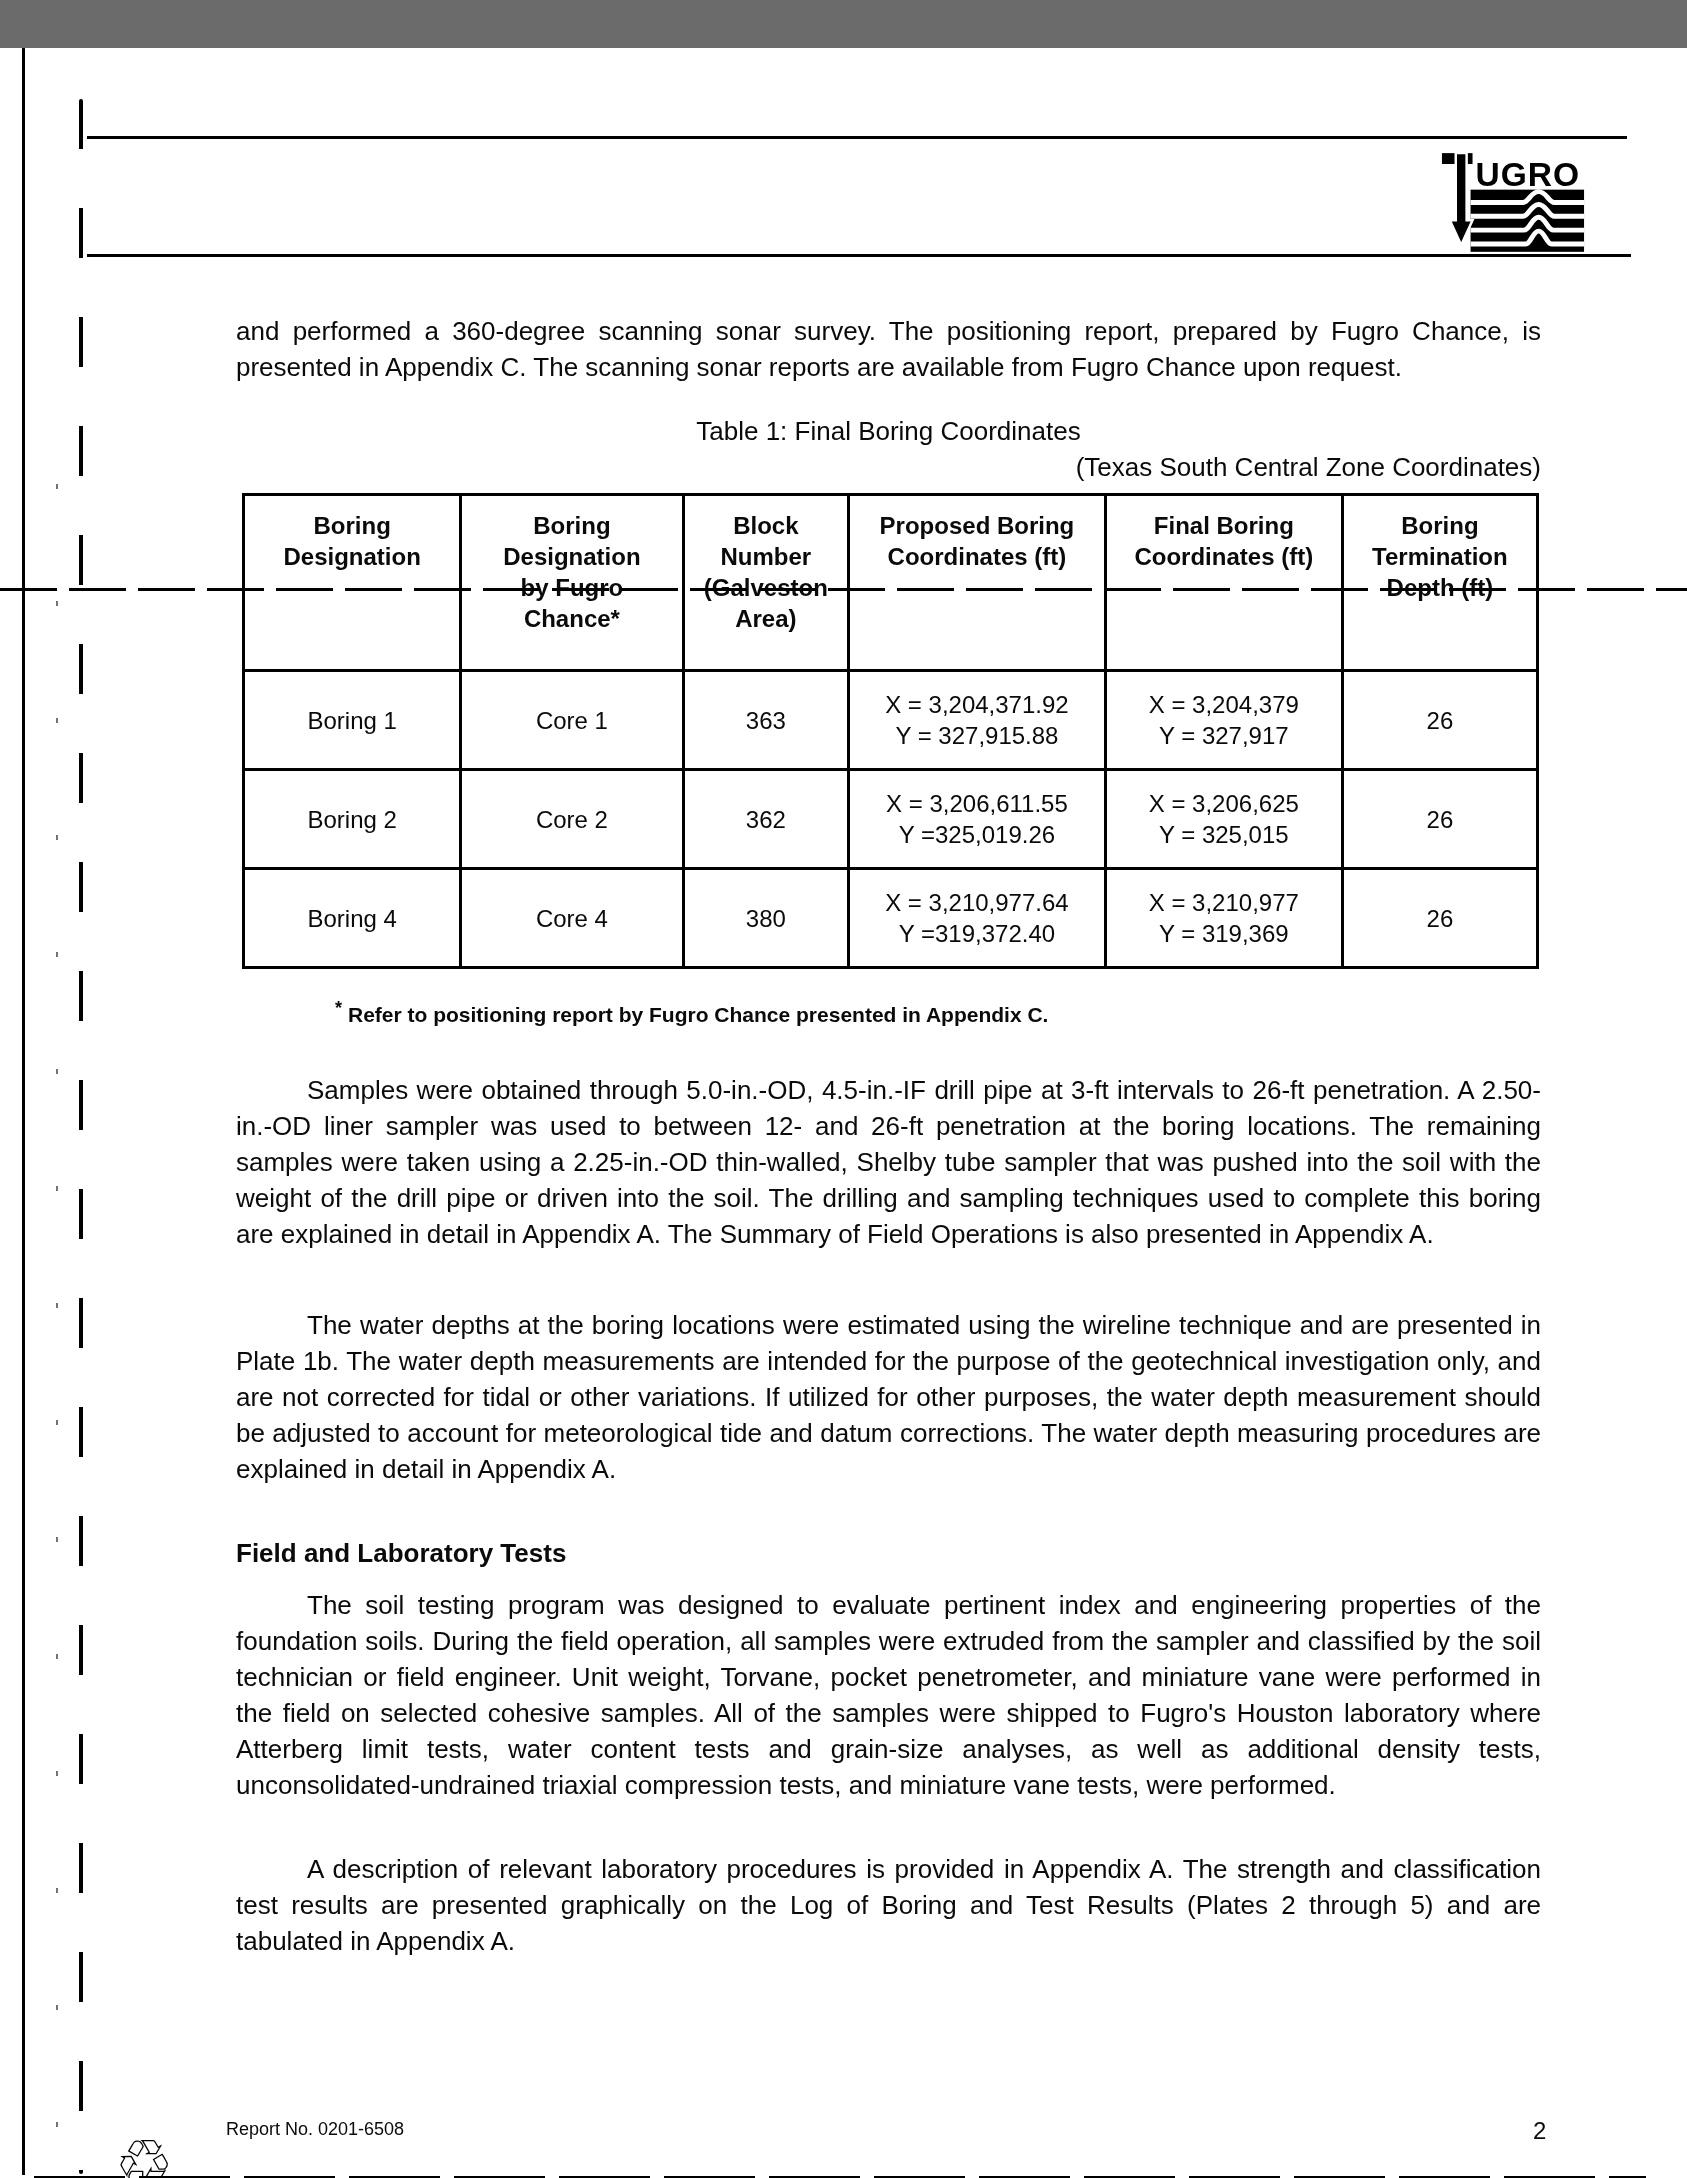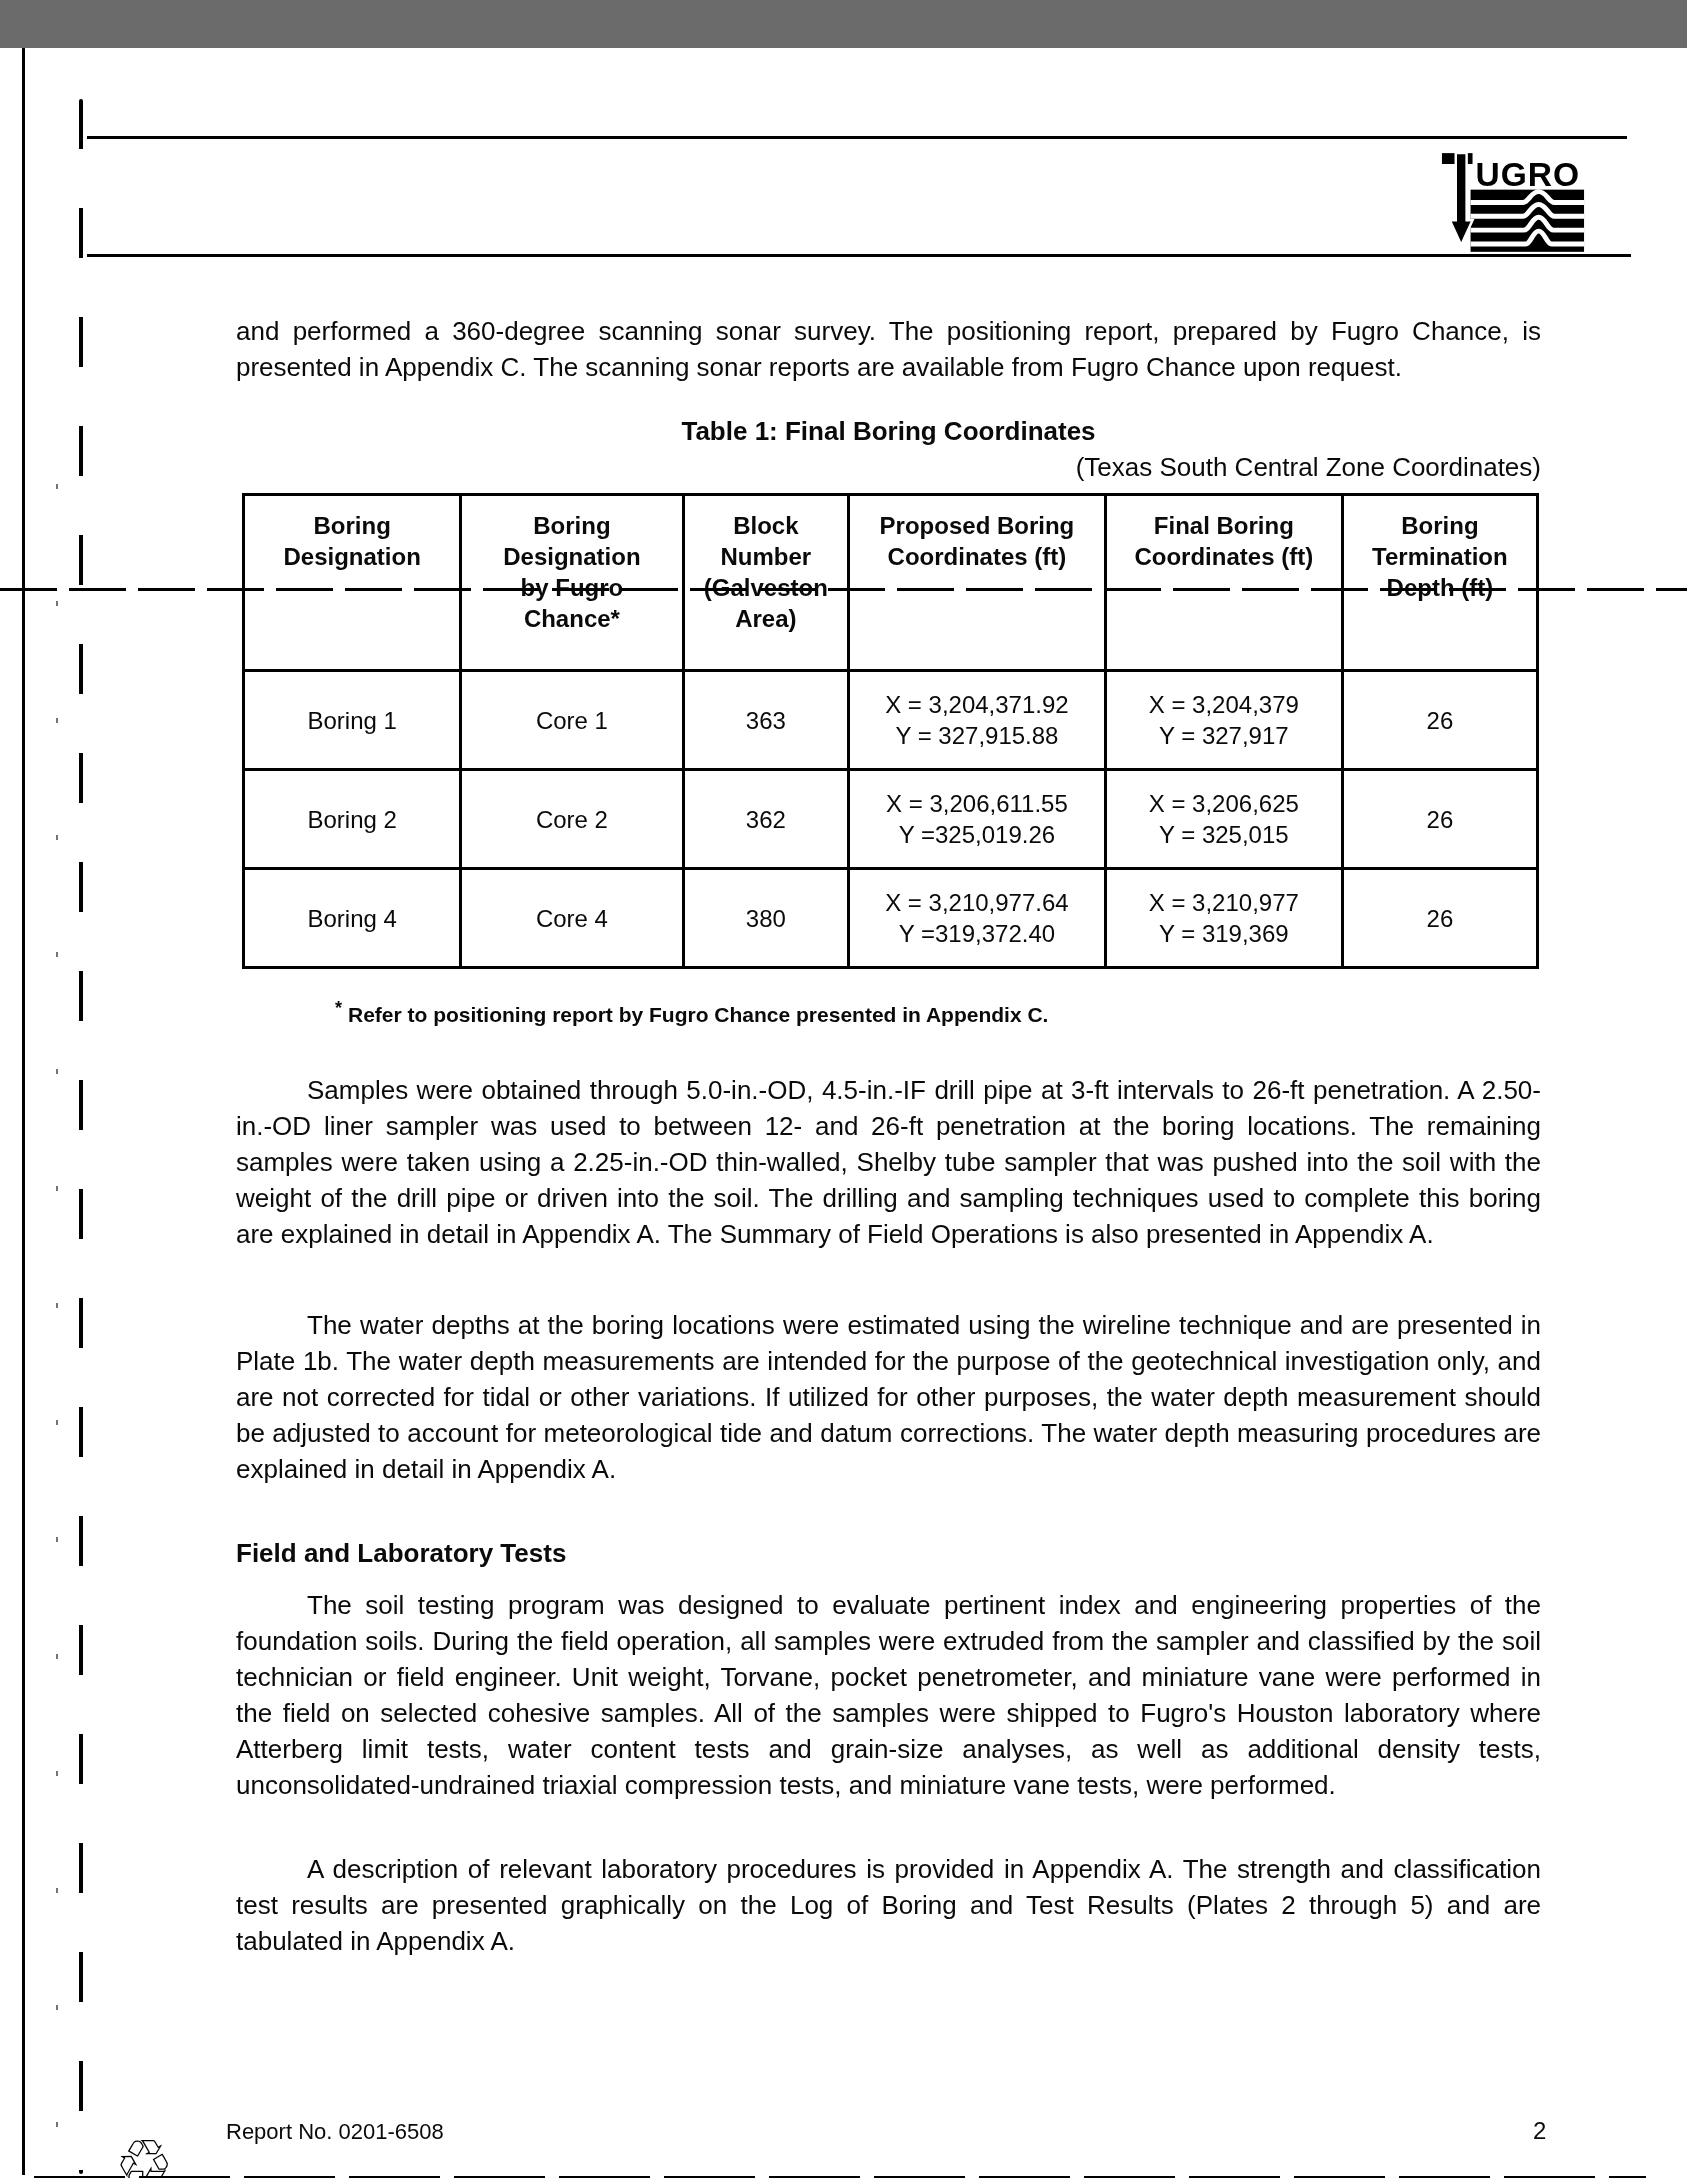--- a/index.html
+++ b/index.html
@@ -32,21 +32,21 @@
   .footer-dash{
     position:absolute;left:34px;top:2128px;width:1612px;height:3px;
     background:repeating-linear-gradient(90deg,#000 0 91px,transparent 91px 105px);
   }
   
   .logo{position:absolute;left:1438px;top:97px;width:150px;height:111px;}
   
   .content{position:absolute;left:236px;top:265px;width:1305px;font-size:26px;line-height:36px;}
   .p{margin:0;text-align:justify;text-align-last:left;text-indent:71px;}
   .p.no-indent{text-indent:0;}
-  .tbl-title{margin-top:28px;text-align:center;font-weight:bold;}
+  .tbl-title{margin-top:28px;text-align:center;font-weight:normal;}
   .tbl-subtitle{text-align:right;}
   
   table.boring{
     border-collapse:collapse;margin:8px auto 0 6px;width:1297px;
     table-layout:fixed;font-size:24px;
   }
   table.boring,table.boring th,table.boring td{border:3px solid #000;padding-left:40px;}
   table.boring th{
     font-weight:bold;vertical-align:top;text-align:center;
     white-space:pre-line;line-height:31px;padding:14px 4px 10px 4px;height:149px;
@@ -58,21 +58,21 @@
   .c1{width:16.8%;} .c2{width:17.2%;} .c3{width:12.6%;}
   .c4{width:20.0%;} .c5{width:18.4%;} .c6{width:15.0%;}
   .footnote{margin:26px 0 0 99px;font-size:21px;font-weight:bold;line-height:26px;}
   .footnote sup{font-size:18px;margin-right:6px;}
   .sp-samples{margin-top:44px;}
   .sp-water{margin-top:55px;}
   .section-heading{margin-top:48px;font-weight:bold;}
   .sp-soil{margin-top:16px;}
   .sp-desc{margin-top:48px;}
   
-  .footer-report{position:absolute;left:226px;top:2071px;font-size:22px;}
+  .footer-report{position:absolute;left:226px;top:2071px;font-size:18px;}
   .footer-page{position:absolute;left:1533px;top:2069px;font-size:24px;}
   .recycle{position:absolute;left:115px;top:2083px;font-size:65px;line-height:65px;color:#000;}
 </style>
 </head>
 <body>
 
 <div class="page">
 
   <div class="edge-line"></div>
   <div class="tick-col"></div>

